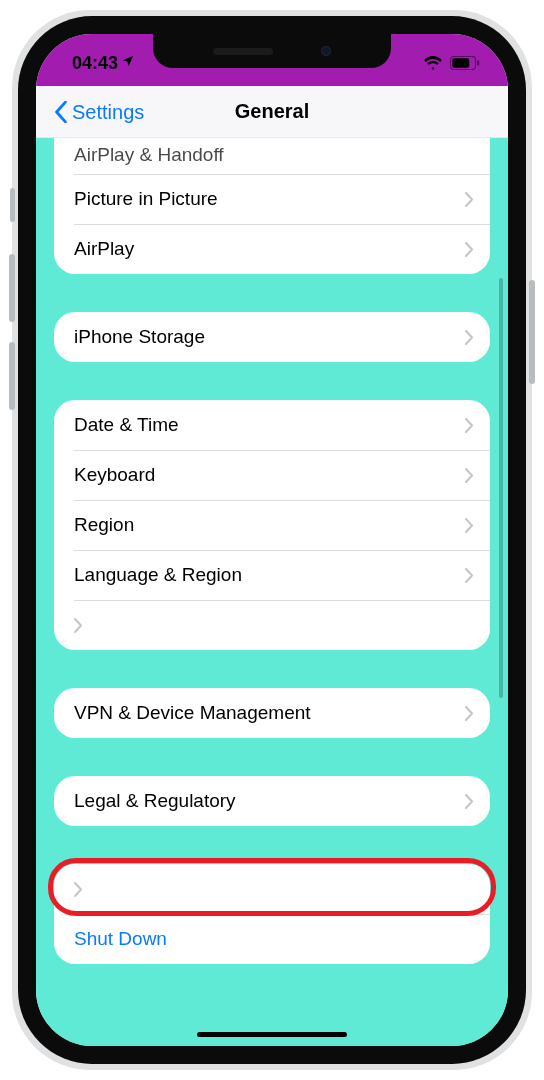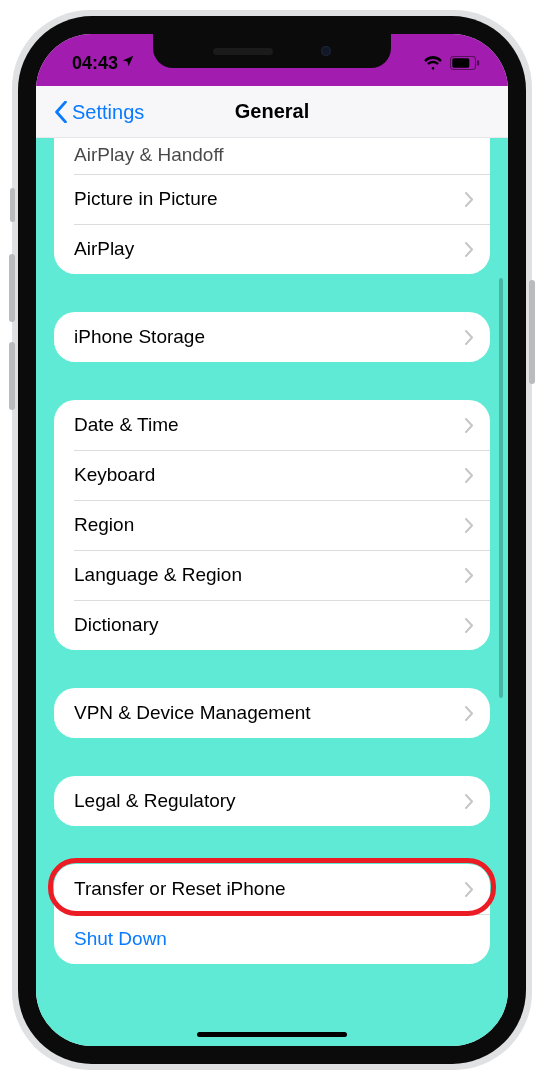--- a/index.html
+++ b/index.html
@@ -243,21 +243,20 @@
           </div>
           <div class="row">
             <span class="label">Language &amp; Region</span>
             <span class="chev-r">
                 <svg width="9" height="15" viewBox="0 0 9 15">
                   <path d="M1 1l6 6.5L1 14" stroke="#c6c6c9" stroke-width="2" fill="none" stroke-linecap="round" stroke-linejoin="round"></path>
                 </svg>
               </span>
           </div>
           <div class="row">
-            <span class="label">Dictionary</span>
             <span class="chev-r">
                 <svg width="9" height="15" viewBox="0 0 9 15">
                   <path d="M1 1l6 6.5L1 14" stroke="#c6c6c9" stroke-width="2" fill="none" stroke-linecap="round" stroke-linejoin="round"></path>
                 </svg>
               </span>
           </div>
         </div>
 
         <div class="gap"></div>
 
@@ -282,21 +281,20 @@
                   <path d="M1 1l6 6.5L1 14" stroke="#c6c6c9" stroke-width="2" fill="none" stroke-linecap="round" stroke-linejoin="round"></path>
                 </svg>
               </span>
           </div>
         </div>
 
         <div class="gap"></div>
 
         <div class="group" id="reset-group" style="position:relative;">
           <div class="row" id="row-reset">
-            <span class="label">Transfer or Reset iPhone</span>
             <span class="chev-r">
                 <svg width="9" height="15" viewBox="0 0 9 15">
                   <path d="M1 1l6 6.5L1 14" stroke="#c6c6c9" stroke-width="2" fill="none" stroke-linecap="round" stroke-linejoin="round"></path>
                 </svg>
               </span>
           </div>
           <div class="row link">
             <span class="label">Shut Down</span>
             <span class="chev-r"></span>
           </div>

